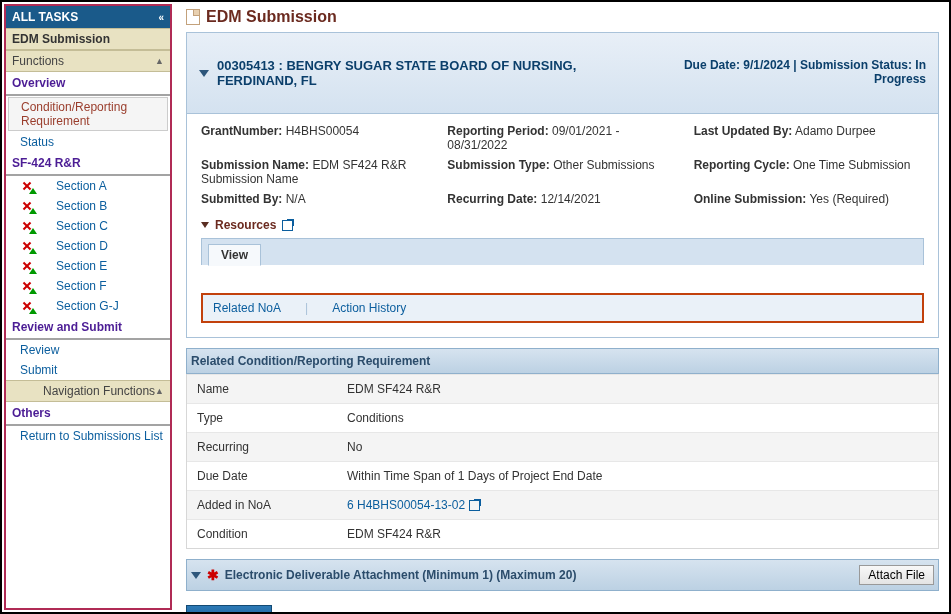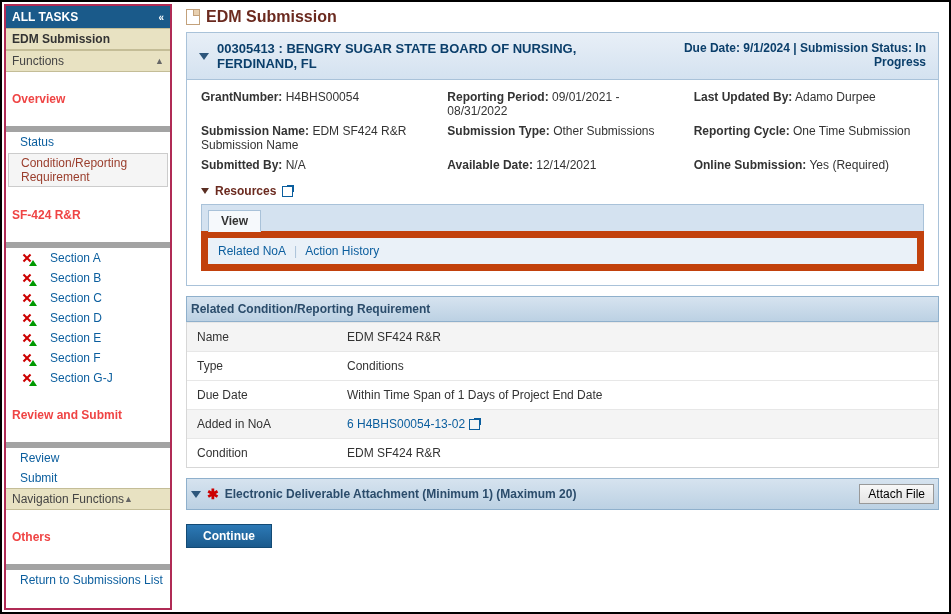--- a/index.html
+++ b/index.html
@@ -6,82 +6,82 @@
   body { font-family: Arial, Helvetica, sans-serif; font-size: 12px; color: #333; background: #fff; }
   .app { width: 951px; height: 614px; border: 2px solid #000; display: flex; position: relative; }
   .sidebar { width: 168px; border: 2px solid #b02b55; margin: 2px 0 2px 2px; display: flex; flex-direction: column; }
   .sidebar-header { background: #1a5a8a; color: #fff; font-weight: bold; padding: 4px 6px; display: flex; justify-content: space-between; align-items: center; font-size: 12px; }
   .sidebar-header .chev { font-size: 10px; cursor: pointer; }
   .side-sec { background: #e8e2c2; border-top: 1px solid #c4bd97; border-bottom: 1px solid #c4bd97; padding: 3px 6px; font-size: 12px; color: #333; font-weight: bold; }
   .side-sec.func { display:flex; justify-content:space-between; align-items:center; font-weight: normal; color:#444; }
   .side-sec.func .tri { font-size:9px; color:#666; }
   .side-sec.edm { background:#e8e2c2; font-weight:bold; color:#333; }
   .side-content { background: #fff; }
-  .nav-group-title { padding: 20px 6px; font-weight: bold; color: #ef4444; border-bottom: 6px solid #a3a3a3; }
+  .nav-group-title { padding: 4px 6px; font-weight: bold; color: #4c1d95; border-bottom: 2px solid #a3a3a3; }
   .nav-item { padding: 3px 6px 3px 14px; color: #0b5e9e; cursor: pointer; }
   .nav-item.selected { color: #9a3d2c; background: #f5f5f5; border: 1px solid #ccc; margin: 1px 2px; padding: 2px 4px 2px 12px; }
-  .nav-item.sec { display:flex; align-items:center; gap:16px; }
+  .nav-item.sec { display:flex; align-items:center; gap:22px; }
   .icon-x { width:14px; height:12px; display:inline-block; position:relative; }
   .icon-x::before, .icon-x::after { content:""; position:absolute; left:2px; top:5px; width:10px; height:2px; background:#c00; transform:rotate(45deg);}
   .icon-x::after { transform:rotate(-45deg);}
   .icon-x .g { position:absolute; right:-3px; bottom:-2px; width:0;height:0; border-left:4px solid transparent;border-right:4px solid transparent;border-bottom:6px solid #090; }
   .main { flex:1; padding: 6px 10px 10px 14px; overflow: hidden; display:flex; flex-direction:column; }
   .page-title { color:#6b2a1f; font-size:16px; font-weight:bold; display:flex; align-items:center; gap:6px; margin-bottom:6px;}
   .doc-icon { width:14px; height:16px; background:#fff; border:1px solid #c3a17b; position:relative; }
   .doc-icon::after { content:""; position:absolute; top:0; right:0; width:5px; height:5px; background:#e8d0b0; border-left:1px solid #c3a17b; border-bottom:1px solid #c3a17b;}
-  .panel-header { background: linear-gradient(#e8eff7,#d4e2f0); border:1px solid #a9c2d9; padding:8px 12px; display:flex; justify-content:space-between; align-items:flex-start; }
+  .panel-header { background: linear-gradient(#e8eff7,#d4e2f0); border:1px solid #a9c2d9; padding:25px 12px; display:flex; justify-content:space-between; align-items:flex-start; }
   .panel-header .left { display:flex; align-items:center; gap:8px; color:#0b3f6b; font-weight:bold; font-size:13px;}
   .disc-tri { width:0;height:0;border-left:5px solid transparent;border-right:5px solid transparent;border-top:7px solid #2d567b; cursor:pointer;}
   .panel-header .right { color:#0b3f6b; font-weight:bold; font-size:12px; text-align:right; }
   .details { border-left:1px solid #a9c2d9; border-right:1px solid #a9c2d9; border-bottom:1px solid #a9c2d9; padding:10px 14px 14px 14px;}
   .detail-grid { display:grid; grid-template-columns: 1fr 1fr 1fr; gap:6px 16px; font-size:12px; }
   .detail-item .lbl { font-weight:bold; color:#333; }
   .detail-item .val { color:#333; }
   .resources-row { margin-top:12px; display:flex; align-items:center; gap:6px; color:#6b2a1f; font-weight:bold;}
   .disc-tri-sm { width:0;height:0;border-left:4px solid transparent;border-right:4px solid transparent;border-top:6px solid #5a2e22; cursor:pointer;}
   .ext-icon { width:11px;height:11px;border:1px solid #0b5e9e; position:relative; display:inline-block;}
   .ext-icon::after{content:"";position:absolute;top:-2px;right:-2px;width:6px;height:6px;border-top:1px solid #0b5e9e;border-right:1px solid #0b5e9e;}
   .tab-strip { background:#d4e2f0; border:1px solid #a9c2d9; border-bottom:none; margin-top:6px; padding:4px 6px 0 6px;}
   .tab { display:inline-block; background:#f6f9fc; border:1px solid #a9c2d9; border-bottom:1px solid #f6f9fc; padding:3px 12px; font-weight:bold; color:#333; font-size:12px; position:relative; top:1px;}
-  .tab-body { border:7px solid #c2410c; background:#eaf1f8; padding:6px 10px; display:flex; gap:8px; align-items:center;}
+  .tab-body { border:2px solid #c2410c; background:#eaf1f8; padding:6px 10px; display:flex; gap:24px; align-items:center;margin-top:28px;}
   .tab-body a { color:#0b5e9e; text-decoration:none;}
   .divider { color:#a9c2d9;}
   .section-bar { background: linear-gradient(#d6e3ef,#bcd1e3); border:1px solid #8fb0cc; padding:5px 4px; font-weight:bold; color:#2b4c6b; margin-top:10px; font-size:12px; display:flex; align-items:center; gap:6px; justify-content:space-between;}
   .kv-table { border:1px solid #d7d7d7; border-top:none;}
   .kv-row { display:flex; border-top:1px solid #e7e7e7;}
   .kv-row.alt { background:#f4f4f4;}
   .kv-key { width:150px; padding:7px 10px; color:#333;}
   .kv-val { flex:1; padding:7px 10px; color:#333;}
   .kv-val a { color:#0b5e9e; text-decoration:none; display:inline-flex; align-items:center; gap:4px;}
   .star { color:#c00; font-size:14px;}
   .attach-btn { background:linear-gradient(#f8f8f8,#e4e4e4); border:1px solid #999; padding:2px 8px; font-size:12px; cursor:pointer;}
   .no-docs { text-align:center; padding:14px; color:#333; }
   .continue-row { display:flex; justify-content:flex-start; margin-top:14px;}
   .continue-btn { background:linear-gradient(#2c79b6,#1b5a8c); color:#fff; border:1px solid #134a74; padding:4px 16px; font-weight:bold; cursor:pointer; font-size:12px;}
-  .nav-funcs-sec { background:#e8e2c2; border-top:1px solid #c4bd97; border-bottom:1px solid #c4bd97; padding:3px 6px; display:flex; justify-content:flex-start; align-items:center; color:#444;}
+  .nav-funcs-sec { background:#e8e2c2; border-top:1px solid #c4bd97; border-bottom:1px solid #c4bd97; padding:3px 6px; display:flex; justify-content:flex-end; align-items:center; color:#444;}
 </style>
 </head>
 <body>
 
 <div class="app">
 
   <div class="sidebar">
     <div class="sidebar-header">
       <span>ALL TASKS</span>
       <span class="chev">«</span>
     </div>
     <div class="side-sec edm">EDM Submission</div>
     <div class="side-sec func">
       <span>Functions</span>
       <span class="tri">▲</span>
     </div>
     <div class="side-content">
       <div class="nav-group-title">Overview</div>
+      <div class="nav-item selected">Condition/Reporting Requirement</div>
       <div class="nav-item">Status</div>
-      <div class="nav-item selected">Condition/Reporting Requirement</div>
       <div class="nav-group-title">SF-424 R&amp;R</div>
       <div class="nav-item sec">
           <span class="icon-x">
             <span class="g"></span>
           </span>
           <span>Section A</span>
         </div>
       <div class="nav-item sec">
           <span class="icon-x">
             <span class="g"></span>
@@ -148,21 +148,21 @@
 
     <div class="details">
       <div class="detail-grid">
         <div class="detail-item"><span class="lbl">GrantNumber:</span> <span class="val">H4BHS00054</span></div>
         <div class="detail-item"><span class="lbl">Reporting Period:</span> <span class="val">09/01/2021 - 08/31/2022</span></div>
         <div class="detail-item"><span class="lbl">Last Updated By:</span> <span class="val">Adamo Durpee</span></div>
         <div class="detail-item"><span class="lbl">Submission Name:</span> <span class="val">EDM SF424 R&amp;R Submission Name</span></div>
         <div class="detail-item"><span class="lbl">Submission Type:</span> <span class="val">Other Submissions</span></div>
         <div class="detail-item"><span class="lbl">Reporting Cycle:</span> <span class="val">One Time Submission</span></div>
         <div class="detail-item"><span class="lbl">Submitted By:</span> <span class="val">N/A</span></div>
-        <div class="detail-item"><span class="lbl">Available Date:</span> <span class="val">12/14/2021</span></div>
+        <div class="detail-item"><span class="lbl">Recurring Date:</span> <span class="val">12/14/2021</span></div>
         <div class="detail-item"><span class="lbl">Online Submission:</span> <span class="val">Yes (Required)</span></div>
       </div>
 
       <div class="resources-row">
         <span class="disc-tri-sm"></span>
         <span>Resources</span>
         <span class="ext-icon"></span>
       </div>
       <div class="tab-strip">
         <span class="tab">View</span>
@@ -178,20 +178,24 @@
       <span>Related Condition/Reporting Requirement</span>
     </div>
     <div class="kv-table">
       <div class="kv-row alt">
           <div class="kv-key">Name</div>
           <div class="kv-val">EDM SF424 R&amp;R</div>
         </div>
       <div class="kv-row">
           <div class="kv-key">Type</div>
           <div class="kv-val">Conditions</div>
+        </div>
+      <div class="kv-row alt">
+          <div class="kv-key">Recurring</div>
+          <div class="kv-val">No</div>
         </div>
       <div class="kv-row">
           <div class="kv-key">Due Date</div>
           <div class="kv-val">Within Time Span of 1 Days of Project End Date</div>
         </div>
       <div class="kv-row alt">
           <div class="kv-key">Added in NoA</div>
           <div class="kv-val"><a href="#">
               <span>6 H4BHS00054-13-02</span>
               <span class="ext-icon"></span>

